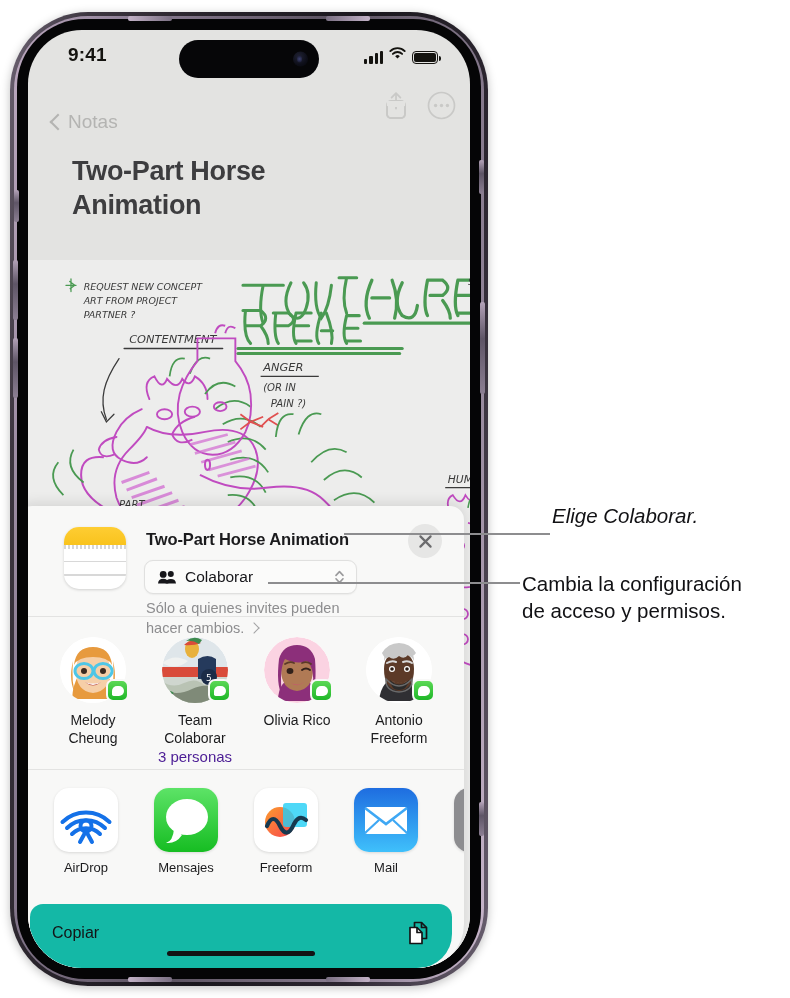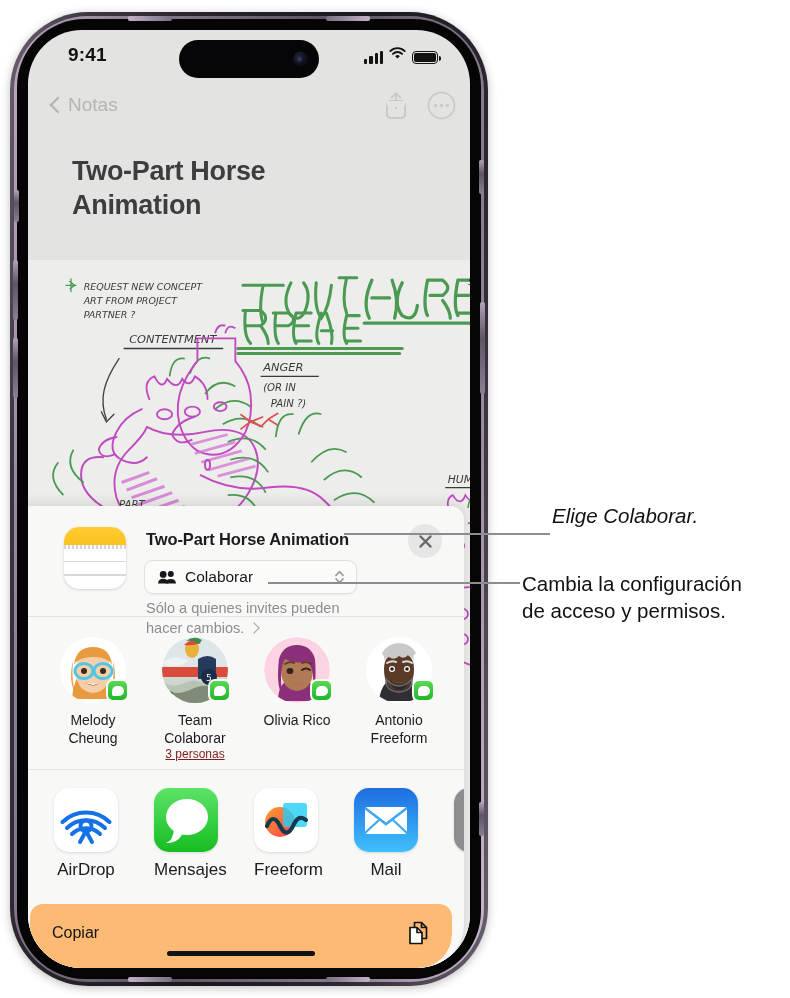--- a/index.html
+++ b/index.html
@@ -86,21 +86,21 @@
   }
   .batt::after{ content:''; position:absolute; right:-3.6px; top:4px; width:2px; height:5px;
     background:#14130f; border-radius:0 2px 2px 0; }
   .batt i { display:block; height:100%; background:#14130f; border-radius:2px; }
 
   
   .navbar {
     position: absolute; top: 58px; left: 0; right: 0; height: 52px; z-index: 25;
   }
   .nav-back {
-    position: absolute; left: 22px; top: 6px;
+    position: absolute; left: 22px; top: 23px;
     display: flex; align-items: center; gap: 7px;
     color: #b4b4b2; font-size: 19px;
   }
   .chev-left {
     width: 11px; height: 19px; position: relative;
   }
   .chev-left::before{
     content:''; position:absolute; left:2px; top:3px; width:10px; height:10px;
     border-left: 2.2px solid #b4b4b2; border-bottom: 2.2px solid #b4b4b2;
     transform: rotate(45deg);
@@ -187,35 +187,35 @@
     position: absolute; right: -3px; bottom: 1px; width: 23px; height: 23px;
     border-radius: 7px; background: linear-gradient(180deg,#5bd855,#1fb728);
     border: 2px solid #f8f8f7;
     display: flex; align-items: center; justify-content: center;
   }
   .badge .bub {
     width: 12px; height: 10px; background: #fff; border-radius: 6px 6px 6px 2px;
     position: relative;
   }
   .p-name { font-size: 14px; color: #1b1b1d; line-height: 1.3; }
-  .p-sub  { font-size: 12px; color: #7f1d1d; line-height: 1.3; text-decoration: underline; }
+  .p-sub  { font-size: 15px; color: #4c1d95; line-height: 1.3; }
 
   .apps-row {
     display: flex; padding: 18px 0 12px 36px; gap: 36px;
     height: 128px; position: relative;
   }
   .app { width: 64px; text-align: center; flex: 0 0 auto; }
   .app-icon {
     width: 64px; height: 64px; border-radius: 15px; margin: 0 auto 8px;
     box-shadow: 0 1px 3px rgba(0,0,0,.13); overflow: hidden; position: relative;
   }
-  .app-name { font-size: 17px; color: #1b1b1d; }
+  .app-name { font-size: 13px; color: #1b1b1d; }
 
   .actions {
-    margin: 6px 12px 0; background: #fdba74; border-radius: 13px 13px 34px 34px;
+    margin: 6px 12px 0; background: #14b8a6; border-radius: 13px 13px 34px 34px;
     position: relative; height: 64px;
   }
   .act-row {
     display: flex; align-items: center; justify-content: space-between;
     padding: 16px 22px 0 22px;
   }
   .act-label { font-size: 16px; color: #141416; }
   .ic-copy { width: 24px; height: 26px; }
   .home-ind {
     position: absolute; left: 50%; transform: translateX(-50%); bottom: 12px;

